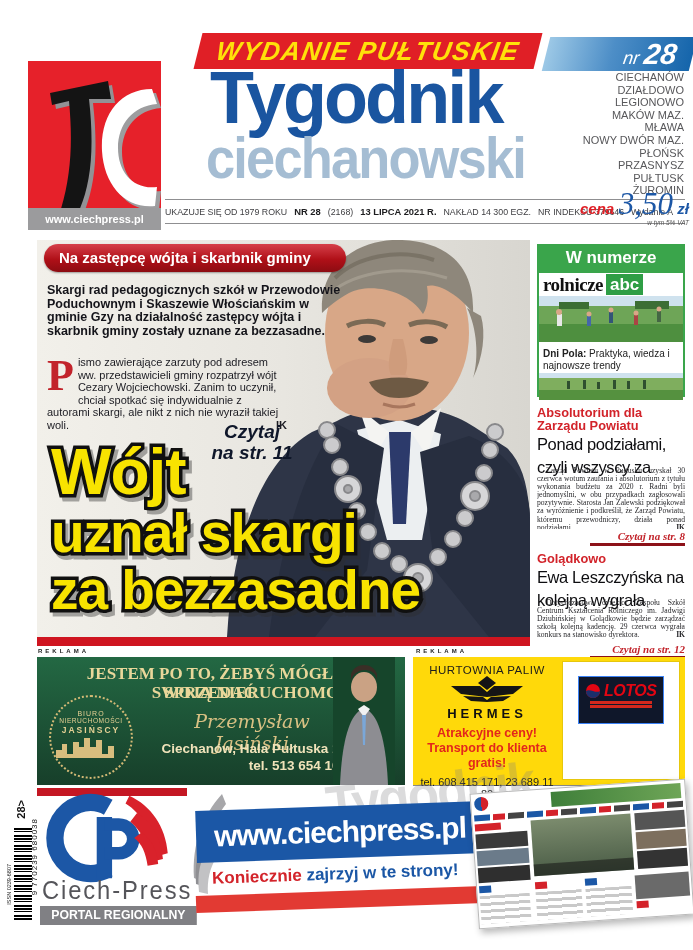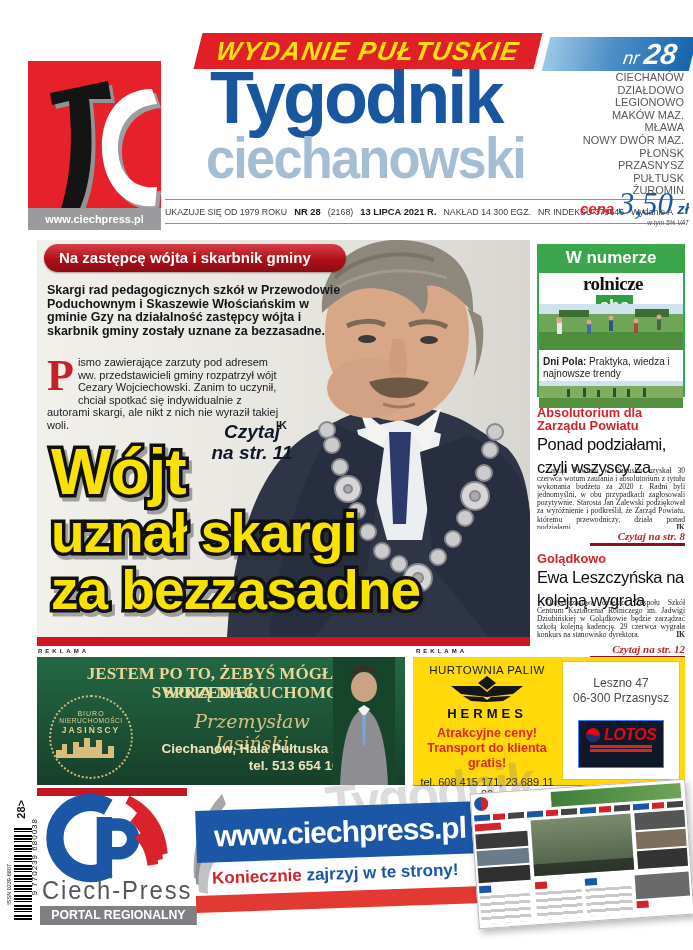--- a/index.html
+++ b/index.html
@@ -51,21 +51,21 @@
   #readmore{left:192px;top:421px;width:120px;text-align:center;color:#0f172a;
             font-style:italic;font-weight:700;font-size:19px;line-height:21px;}
   #headline-svg{left:37px;top:430px;}
   #main-redbar{left:37px;top:637px;width:493px;height:9px;background:#cf1520;}
 
   
   #sb-header{left:537px;top:244px;width:148px;height:27px;background:#3aa54b;color:#fff;
              font-weight:800;font-size:17px;text-align:center;line-height:27px;}
   #magazine{left:537px;top:271px;width:148px;height:126px;background:#fff;
             border:2px solid #3aa54b;box-sizing:border-box;}
-  .mag-head{height:31px;display:flex;align-items:center;padding-left:4px;flex-direction:column;}
+  .mag-head{height:23px;display:flex;align-items:center;padding-left:4px;}
   .mag-head .serif{font-family:"Liberation Serif",serif;font-weight:700;font-size:19px;color:#101010;letter-spacing:-0.5px;}
   .mag-head .badge{background:#2f9e45;color:#fff;font-size:17px;font-weight:700;padding:0 4px;margin-left:3px;line-height:21px;}
   .mag-cap{font-size:10px;line-height:11.5px;padding:2px 4px;color:#222;}
   .sb-kicker{color:#d2232a;font-weight:700;font-size:12.8px;line-height:13px;}
   .sb-headline{color:#0d0d10;font-weight:400;font-size:16.5px;line-height:23px;letter-spacing:-0.4px;}
   .sb-body{font-family:"Liberation Serif",serif;font-size:7.6px;line-height:8.1px;
            text-align:justify;text-indent:9px;color:#28282b;}
   .sb-body .au{float:right;font-weight:700;}
   .sb-more{font-family:"Liberation Serif",serif;font-style:italic;font-weight:700;
            font-size:11px;color:#c2242b;text-align:right;}
@@ -355,24 +355,20 @@
         <path d="M38,0 L47,7 38,14 29,7 Z" fill="#151515"></path>
         <path d="M2,10 L31,10 L38,16 L45,10 L74,10 L64,18 L38,21 L12,18 Z" fill="#151515"></path>
         <path d="M14,20 L34,21 L38,24 L42,21 L62,20 L54,25 L38,26 L22,25 Z" fill="#151515"></path>
       </svg>
       <div class="fu-brand">HERMES</div>
       <div class="fu-red" style="margin-top:5px;">Atrakcyjne ceny!</div>
       <div class="fu-red">Transport do klienta gratis!</div>
       <div class="fu-phone">tel. 608 415 171, 23 689 11 80</div>
     </div>
     <div id="fu-white">
-      <div class="fu-addr">
-        <div>Leszno 47</div>
-        <div>06-300 Przasnysz</div>
-      </div>
       <div id="lotos">
         <div style="margin-top:4px;">
           <svg width="14" height="14" viewBox="0 0 14 14" style="vertical-align:middle;">
             <circle cx="7" cy="7" r="7" fill="#e30613"></circle>
               <path d="M0,7 a7,7 0 0 0 14,0 C10,10 4,4 0,7 Z" fill="#1b2f6b"></path>
           </svg>
           <span class="word">LOTOS</span>
         </div>
         <div class="lotos-sub"></div>
         <div class="lotos-sub"></div>

